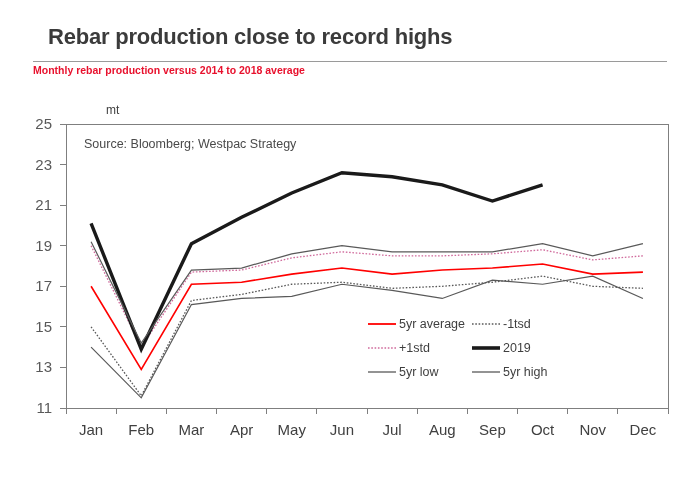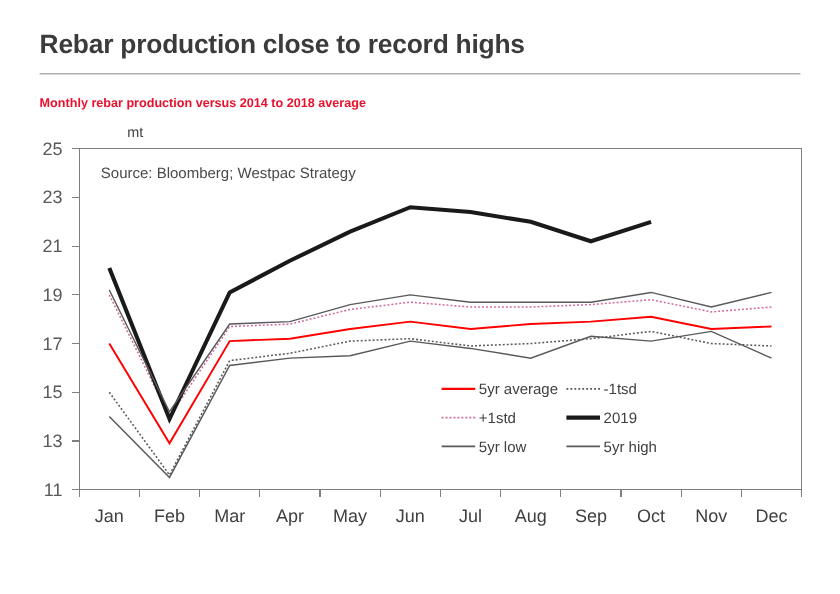--- a/index.html
+++ b/index.html
@@ -14,40 +14,40 @@
     color: #333333;
     overflow: hidden;
     position: relative;
   }
   .slide {
     position: absolute;
     inset: 0;
   }
   .title {
     position: absolute;
-    left: 33px;
+    left: 48px;
     top: 24px;
     font-size: 22px;
     font-weight: bold;
     color: #3b3b3b;
     letter-spacing: -0.2px;
     white-space: nowrap;
   }
   .title-rule {
     position: absolute;
     left: 33px;
     top: 61px;
     width: 634px;
     height: 1px;
     background: #9a9a9a;
   }
   .subtitle {
     position: absolute;
     left: 33px;
-    top: 80px;
+    top: 64px;
     font-size: 10.5px;
     font-weight: bold;
     color: #e8112d;
     white-space: nowrap;
   }
   .chart-wrap {
     position: absolute;
     left: 0;
     top: 96px;
     width: 700px;

